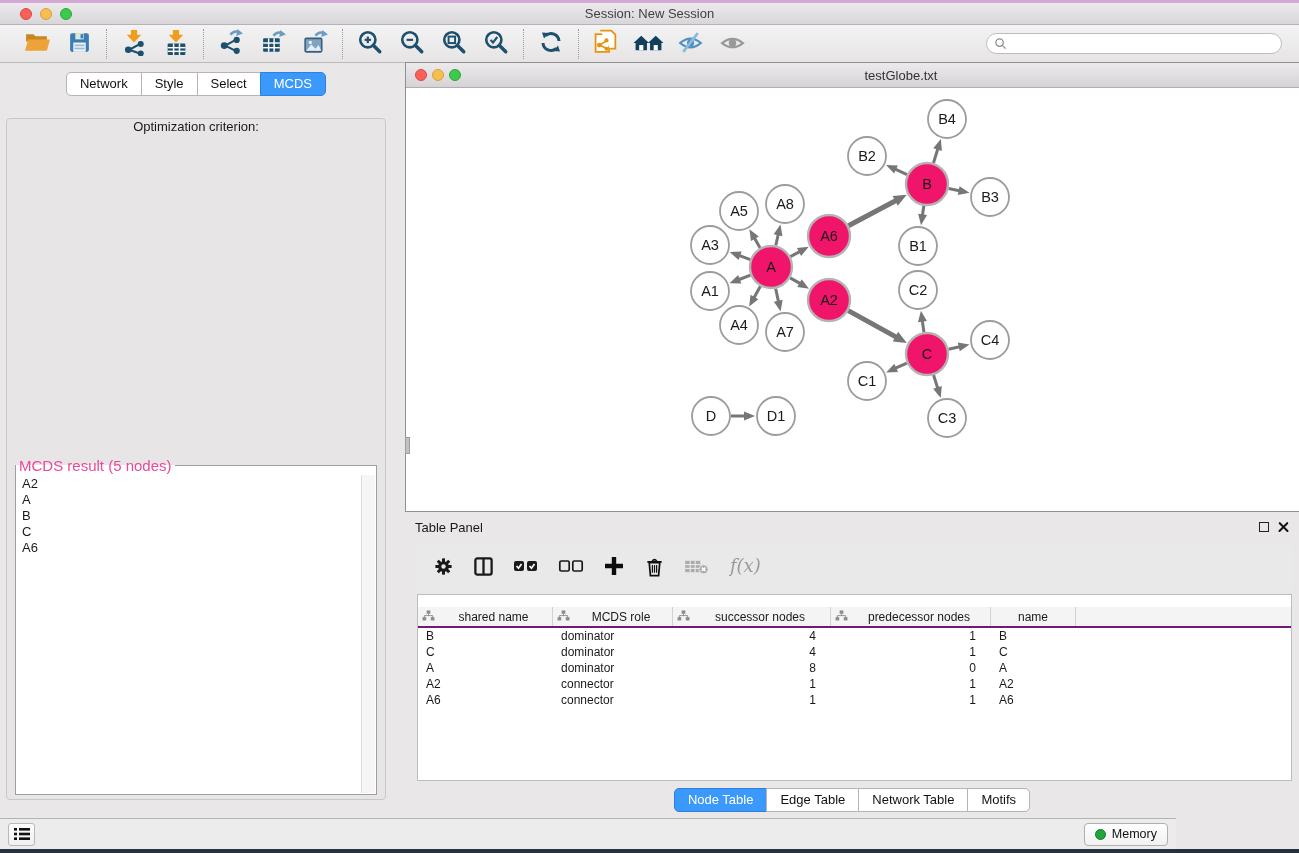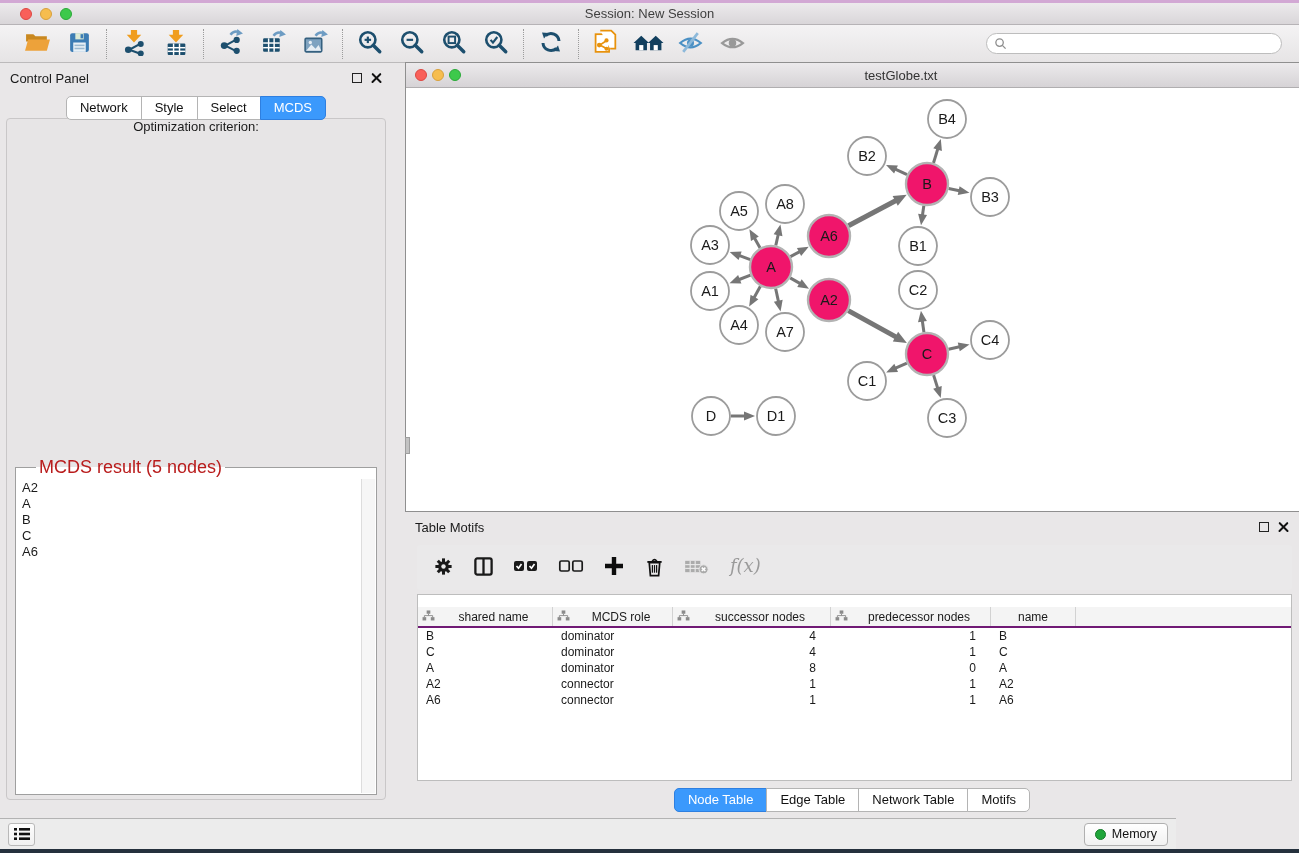--- a/index.html
+++ b/index.html
@@ -64,21 +64,21 @@
     align-items:center; justify-content:center; gap:1px; }
   .stepper .chev { width:0; height:0; border-left:3.5px solid transparent; border-right:3.5px solid transparent; }
   .chev.up { border-bottom:4.5px solid #fff; }
   .chev.down { border-top:4.5px solid #fff; }
   .btn-row { display:flex; justify-content:center; gap:14px; margin-top:12px; }
   .mac-btn { background:linear-gradient(#ffffff,#f2f2f2); border:1px solid #b0b0b0; border-radius:5px;
     font-size:13px; padding:3px 14px 4px; color:#111; cursor:default; font-family:"Liberation Sans",sans-serif; }
 
   .result-fieldset { position:absolute; left:8px; right:8px; top:338px; height:338px;
     border:1px solid #9f9f9f; padding:0; background:#fff; }
-  .result-fieldset legend { font-size:18px; margin-left:20px; padding:0 3px; color:#b91c1c; }
+  .result-fieldset legend { font-size:15px; margin-left:0; padding:0 3px; color:#ec4899; }
   .result-list { position:absolute; left:1px; right:15px; top:1px; bottom:1px; background:#fff; overflow:hidden; }
   .result-item { font-size:13px; padding:0.5px 5px; }
   .result-scroll { position:absolute; right:1px; top:1px; bottom:1px; width:14px; background:#f6f6f6; border-left:1px solid #ddd; }
 
   
   .net-window { position:absolute; left:405px; top:62px; width:992px; height:450px;
     border:1px solid #8f8f8f; background:#fff; }
   .net-titlebar { height:25px; background:linear-gradient(#eceaec,#d6d3d6); border-bottom:1px solid #b0aeb0;
     display:flex; align-items:center; position:relative; }
   .net-titlebar .title { position:absolute; left:0; right:0; text-align:center; font-size:13px; color:#333; }
@@ -302,27 +302,20 @@
     <div class="search-wrap">
     <svg viewBox="0 0 14 14" width="13" height="13">
         <circle cx="6" cy="6" r="4" fill="none" stroke="#8e8e8e" stroke-width="1.4"></circle>
         <line x1="9" y1="9" x2="12.5" y2="12.5" stroke="#8e8e8e" stroke-width="1.4"></line>
       </svg>
     <input type="text" value="" placeholder="" style="">
   </div>
 </div>
 
 <div class="control-panel">
-  <div class="panel-header">
-    <span class="ph-title">Control Panel</span>
-    <span class="ph-icons">
-      <span class="float-box"></span>
-      <span class="close-x"></span>
-    </span>
-  </div>
   <div class="seg-control" id="cp-tabs">
       <button class="seg">Network</button>
       <button class="seg">Style</button>
       <button class="seg">Select</button>
       <button class="seg active">MCDS</button>
     </div>
   <div class="cp-pane">
     <div class="opt-label">Optimization criterion:</div>
     <fieldset class="result-fieldset">
       <legend>MCDS result (5 nodes)</legend>
@@ -472,21 +465,21 @@
           <text x="541" y="335" text-anchor="middle" font-size="14.5" font-family="Liberation Sans, sans-serif" fill="#1a1a1a">C3</text>
         </g>
       </svg>
   </div>
   <div class="edge-handle"></div>
   <div class="resize-grip"></div>
 </div>
 
 <div class="table-panel">
   <div class="panel-header">
-    <span class="ph-title">Table Motifs</span>
+    <span class="ph-title">Table Panel</span>
     <span class="ph-icons">
       <span class="float-box"></span>
       <span class="close-x"></span>
     </span>
   </div>
   <div class="tp-toolbar" id="tp-toolbar">
       <button class="tp-btn">
         <span><svg viewBox="0 0 22 22" width="21" height="21">
             <g stroke="#1a1a1a" stroke-width="3.2">
               <line x1="11" y1="2.5" x2="11" y2="19.5"></line>

